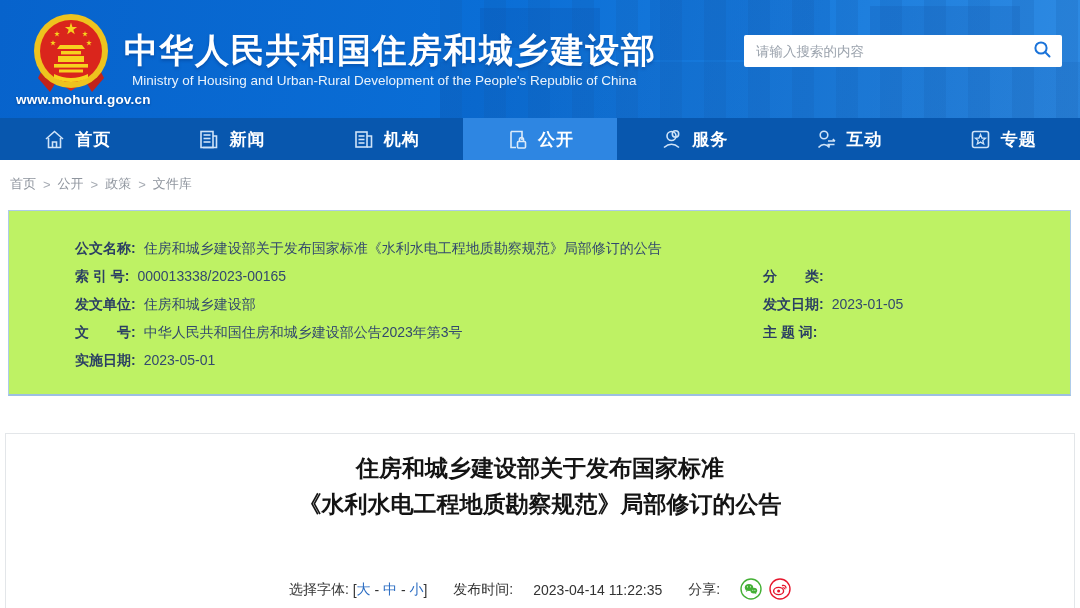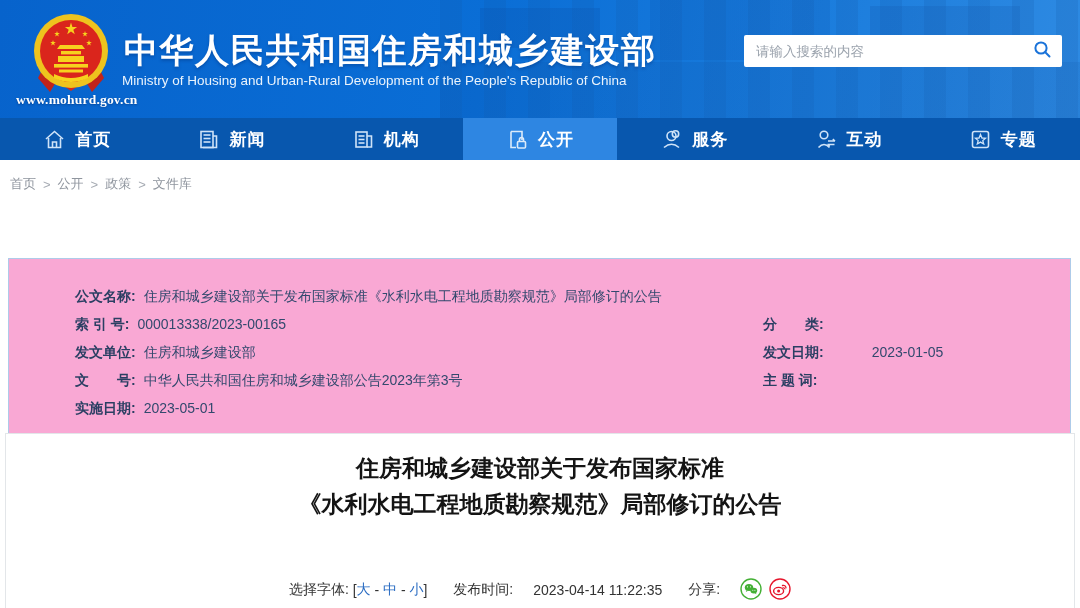--- a/index.html
+++ b/index.html
@@ -18,28 +18,28 @@
     background:
       linear-gradient(rgba(8,60,140,.28),rgba(8,60,140,.28)) 40px 8px/120px 40px no-repeat,
       linear-gradient(rgba(8,60,140,.22),rgba(8,60,140,.22)) 210px 0px/180px 60px no-repeat,
       linear-gradient(rgba(8,60,140,.25),rgba(8,60,140,.25)) 430px 6px/150px 46px no-repeat,
       linear-gradient(rgba(10,70,150,.25),rgba(10,70,150,.25)) 0 62px/640px 56px no-repeat,
       repeating-linear-gradient(90deg,rgba(20,90,170,.35) 0 22px,rgba(255,255,255,0) 22px 44px);
   }
   .emblem { position:absolute; left:30px; top:12px; }
   .site-url {
     position:absolute; left:16px; top:92px; color:#fff; font-weight:bold;
-    font-size:13.5px; text-shadow:0 1px 2px rgba(0,40,100,.5); letter-spacing:.2px;font-family:Liberation Serif, serif;
+    font-size:13.5px; text-shadow:0 1px 2px rgba(0,40,100,.5); letter-spacing:.2px;
   }
   .site-title-cn {
     position:absolute; left:124px; top:28px; color:#fff; font-size:34px; font-weight:bold;
     letter-spacing:1.5px; text-shadow:0 2px 3px rgba(0,40,110,.35); white-space:nowrap;
   }
   .site-title-en {
-    position:absolute; left:122px; top:73px; color:#eaf3fc; font-size:13.5px; white-space:nowrap;
+    position:absolute; left:132px; top:73px; color:#eaf3fc; font-size:13.5px; white-space:nowrap;
   }
   .search-box {
     position:absolute; right:18px; top:35px; width:318px; height:32px; background:#fff;
     border-radius:2px; display:flex; align-items:center; padding:0 10px 0 12px;
   }
   .search-input {
     flex:1; border:none; outline:none; font-size:13.5px; color:#333; background:transparent;
     font-family:"Liberation Sans","DejaVu Sans",sans-serif;
   }
   .search-input::placeholder { color:#9aa2ac; }
@@ -59,26 +59,26 @@
   .breadcrumb {
     position:absolute; left:10px; top:175px; font-size:13px; color:#8f959e;
     display:flex; align-items:center; gap:7px;
   }
   .crumb { cursor:pointer; }
   .crumb-sep { color:#a6abb3; }
 
   
   .meta-box {
     position:absolute; left:8px; top:210px; width:1063px; height:186px;
-    background:#f9a8d4; border:1px solid #aecbe9; border-bottom:2px solid #9dbfe3;
-    padding:23px 0 0 66px; font-size:14px; color:#31466b;margin-top:48px;
+    background:#bef264; border:1px solid #aecbe9; border-bottom:2px solid #9dbfe3;
+    padding:23px 0 0 66px; font-size:14px; color:#31466b;
   }
   .meta-row { display:flex; height:28px; line-height:28px; }
   .meta-cell-left { width:688px; display:flex; white-space:nowrap; }
-  .meta-cell-right { flex:1; display:flex; white-space:nowrap;gap:40px; }
+  .meta-cell-right { flex:1; display:flex; white-space:nowrap; }
   .meta-label { font-weight:bold; color:#2b3f63; margin-right:8px; white-space:pre; }
   .meta-value { color:#33496e; }
 
   
   .article-box {
     position:absolute; left:5px; top:433px; width:1070px; height:210px;
     background:#fff; border:1px solid #e3e6e9;
   }
   .article-title { margin-top:16px; text-align:center; color:#141414; font-size:23px; font-weight:bold; line-height:36px; }
   .article-meta {

